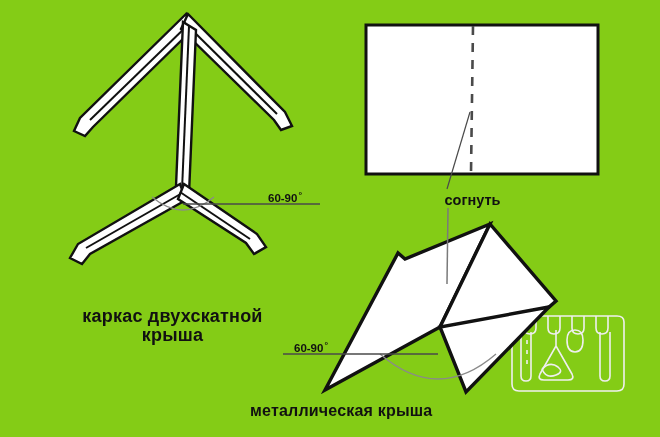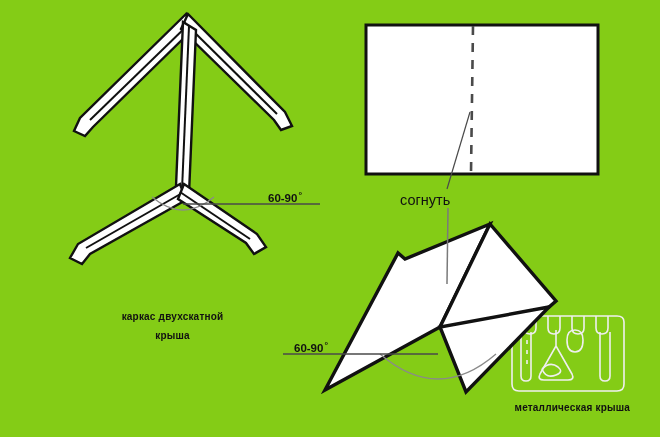--- a/index.html
+++ b/index.html
@@ -30,29 +30,29 @@
     font-weight: bold;
     color: #111111;
     white-space: nowrap;
     letter-spacing: 0.2px;
   }
   .caption-left {
     left: 0;
     top: 307px;
     width: 345px;
     text-align: center;
-    font-size: 10px;
+    font-size: 18px;
     line-height: 19px;
   }
   .caption-right {
     left: 250px;
     top: 402px;
     width: 380px;
-    text-align: right;
-    font-size: 10px;
+    text-align: left;
+    font-size: 16px;
   }
   .angle-label {
     position: absolute;
     font-family: "Liberation Sans", sans-serif;
     font-weight: bold;
     font-size: 11.5px;
     color: #111111;
     white-space: nowrap;
   }
   .angle-label .deg {
@@ -60,22 +60,23 @@
     vertical-align: 4px;
     padding-left: 1px;
   }
   .angle-1 { left: 268px; top: 190px; }
   .angle-2 { left: 294px; top: 340px; }
   .fold-label {
     position: absolute;
     left: 400px;
     top: 192px;
     width: 145px;
+    text-align: center;
     font-family: "Liberation Sans", sans-serif;
-    font-weight: normal;
+    font-weight: bold;
     font-size: 14.5px;
     color: #111111;
     white-space: nowrap;
   }
 </style>
 </head>
 <body>
 
 <div id="stage">
 

